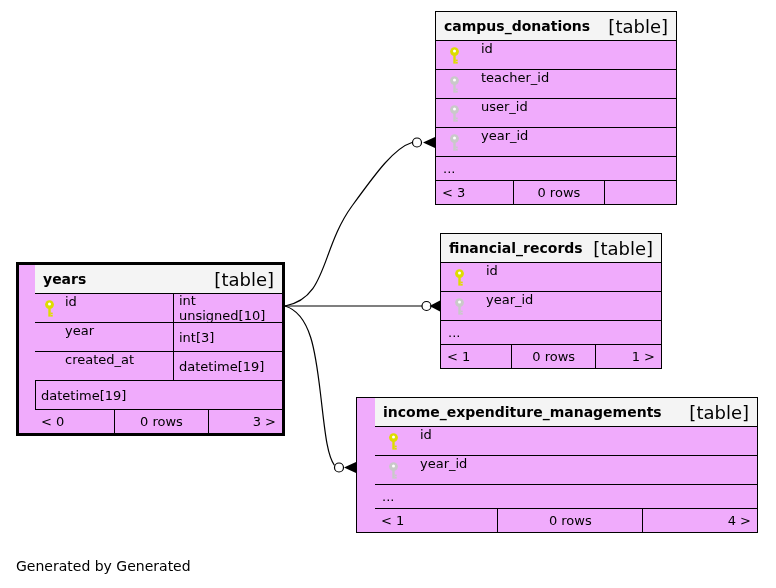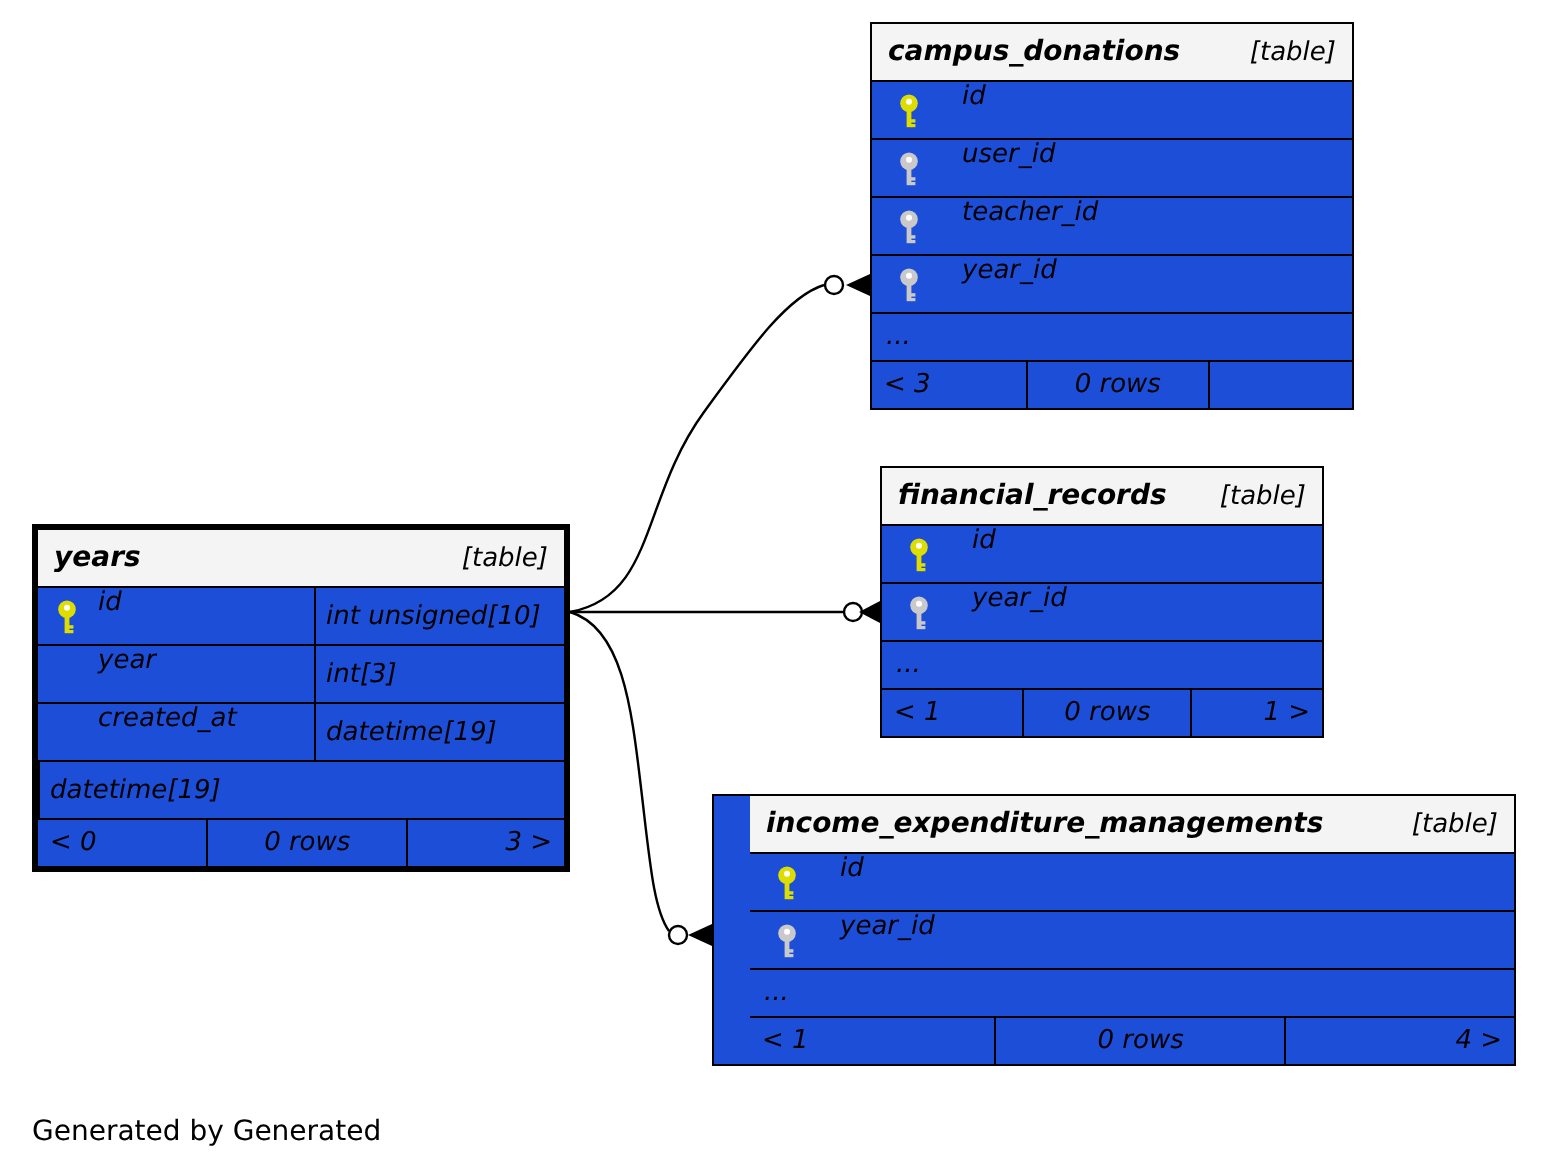--- a/index.html
+++ b/index.html
@@ -28,38 +28,37 @@
     left: 0; top: 0;
     width: 776px; height: 588px;
     pointer-events: none;
   }
   .rel-line { stroke: var(--line); stroke-width: 1.2; fill: none; }
   .rel-dot  { fill: #ffffff; stroke: var(--line); stroke-width: 1.2; }
   .rel-arrow { fill: var(--line); stroke: none; }
 
   .dbtable {
     position: absolute;
-    background: #1d4ed8;
+    background: #f0abfc;
     border: 1.5px solid var(--border);
     font-size: 13px;
-    font-style: italic;
   }
   .dbtable.focus { border-width: 3px; }
   .dbtable > * + * { border-top: 1.5px solid var(--border); }
 
   .thead {
     height: 28px;
     background: var(--header-bg);
     display: flex;
     justify-content: space-between;
     align-items: center;
     padding: 0 8px;
   }
   .tname { font-weight: bold; font-size: 14px; }
-  .ttag  { font-size: 13px; }
+  .ttag  { font-size: 18px; }
 
   .trow {
     height: 29px;
     position: relative;
     display: flex;
     align-items: flex-start;
   }
   .key-svg {
     position: absolute;
     left: 13px;
@@ -97,21 +96,21 @@
   .tfoot {
     height: 24px;
     display: flex;
     align-items: stretch;
   }
   .tfoot span { display: flex; align-items: center; }
   .f-left   { width: 32%; padding: 0 6px; }
   .f-center { width: 38%; border-left: 1.5px solid var(--border); justify-content: center; }
   .f-right  { width: 30%; border-left: 1.5px solid var(--border); justify-content: flex-end; padding: 0 6px; }
 
-  #t-years    { left: 16px;  top: 262px; width: 269px; }
+  #t-years    { left: 16px;  top: 262px; width: 269px; padding-left: 16px; }
   #t-campus   { left: 435px; top: 11px;  width: 242px; }
   #t-financial{ left: 440px; top: 233px; width: 222px; }
   #t-income   { left: 356px; top: 397px; width: 402px; padding-left: 18px; }
 
   #generated-by {
     position: absolute;
     left: 16px;
     top: 558px;
     font-size: 14px;
   }
@@ -186,32 +185,32 @@
     <div class="trow">
       <svg class="key-svg pk" viewBox="0 0 11 17">
           <use href="#key-shape"></use>
         </svg>
       <span class="cname">id</span>
     </div>
     <div class="trow">
       <svg class="key-svg fk" viewBox="0 0 11 17">
           <use href="#key-shape"></use>
         </svg>
+      <span class="cname">teacher_id</span>
+    </div>
+    <div class="trow">
+      <svg class="key-svg fk" viewBox="0 0 11 17">
+          <use href="#key-shape"></use>
+        </svg>
       <span class="cname">user_id</span>
     </div>
     <div class="trow">
       <svg class="key-svg fk" viewBox="0 0 11 17">
           <use href="#key-shape"></use>
         </svg>
-      <span class="cname">teacher_id</span>
-    </div>
-    <div class="trow">
-      <svg class="key-svg fk" viewBox="0 0 11 17">
-          <use href="#key-shape"></use>
-        </svg>
       <span class="cname">year_id</span>
     </div>
     <div class="ellipsis-row">...</div>
     <div class="tfoot">
       <span class="f-left">&lt; 3</span>
       <span class="f-center">0 rows</span>
       <span class="f-right"></span>
     </div>
   </div>
 

